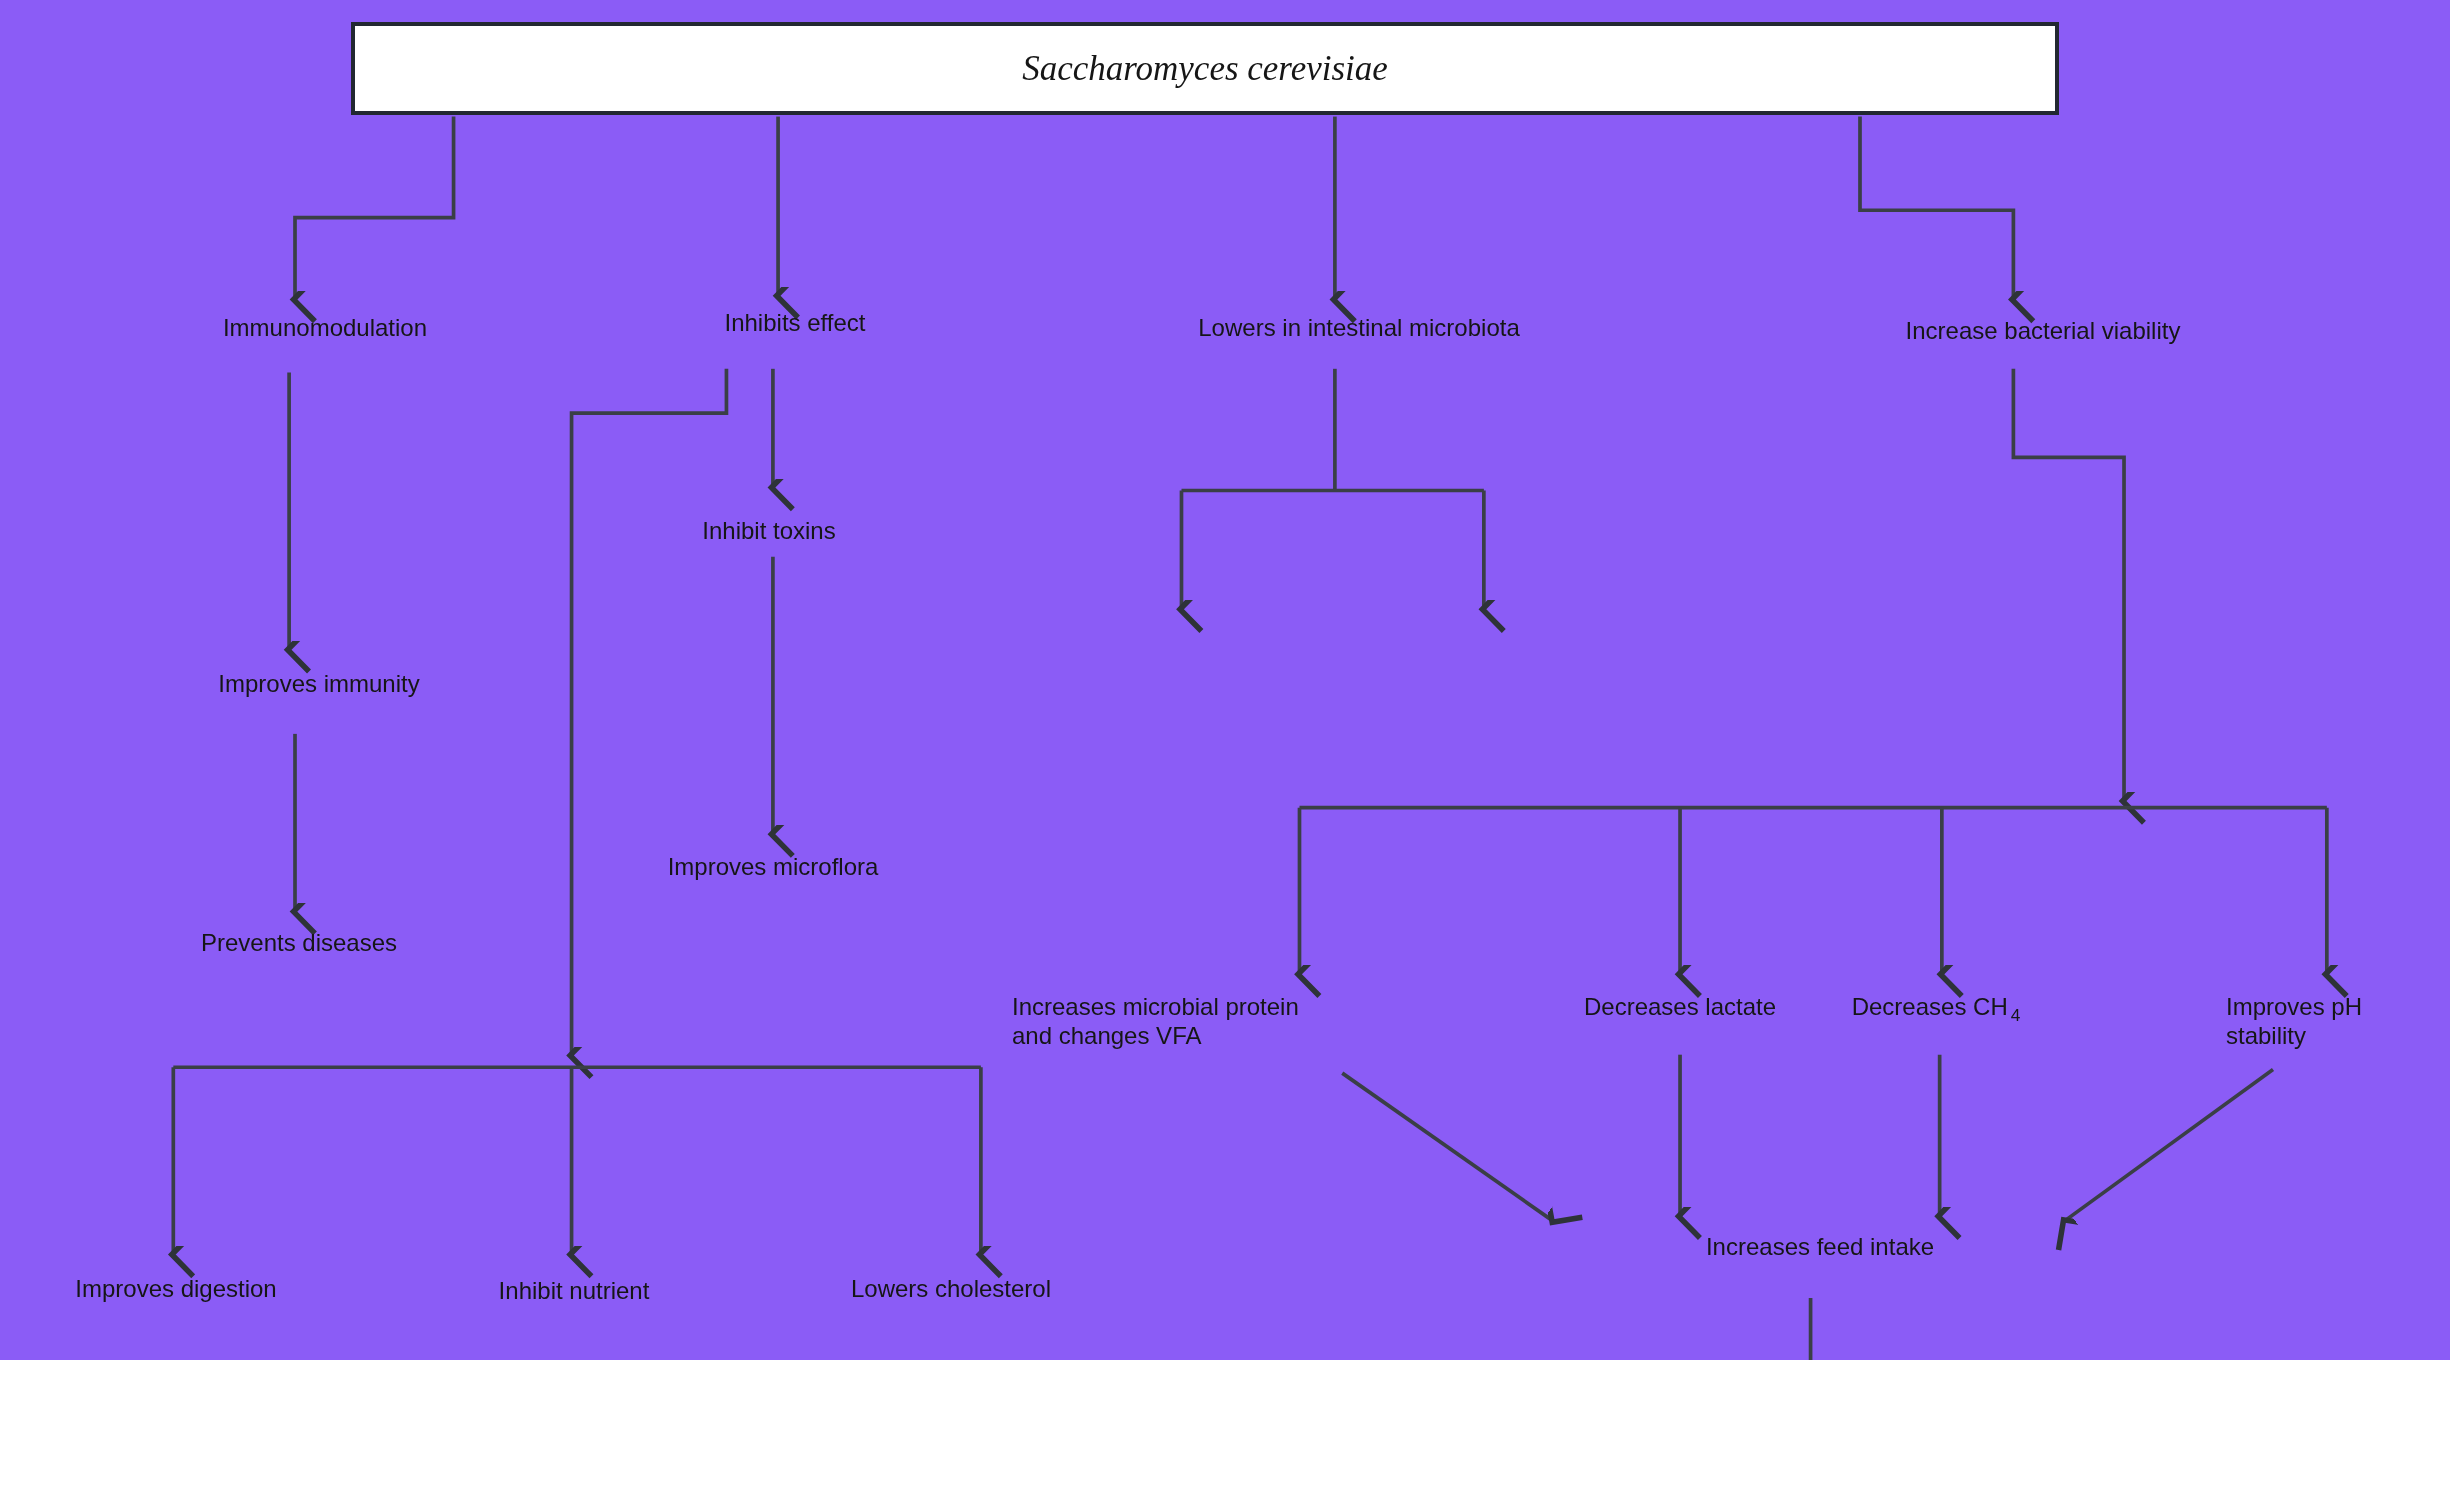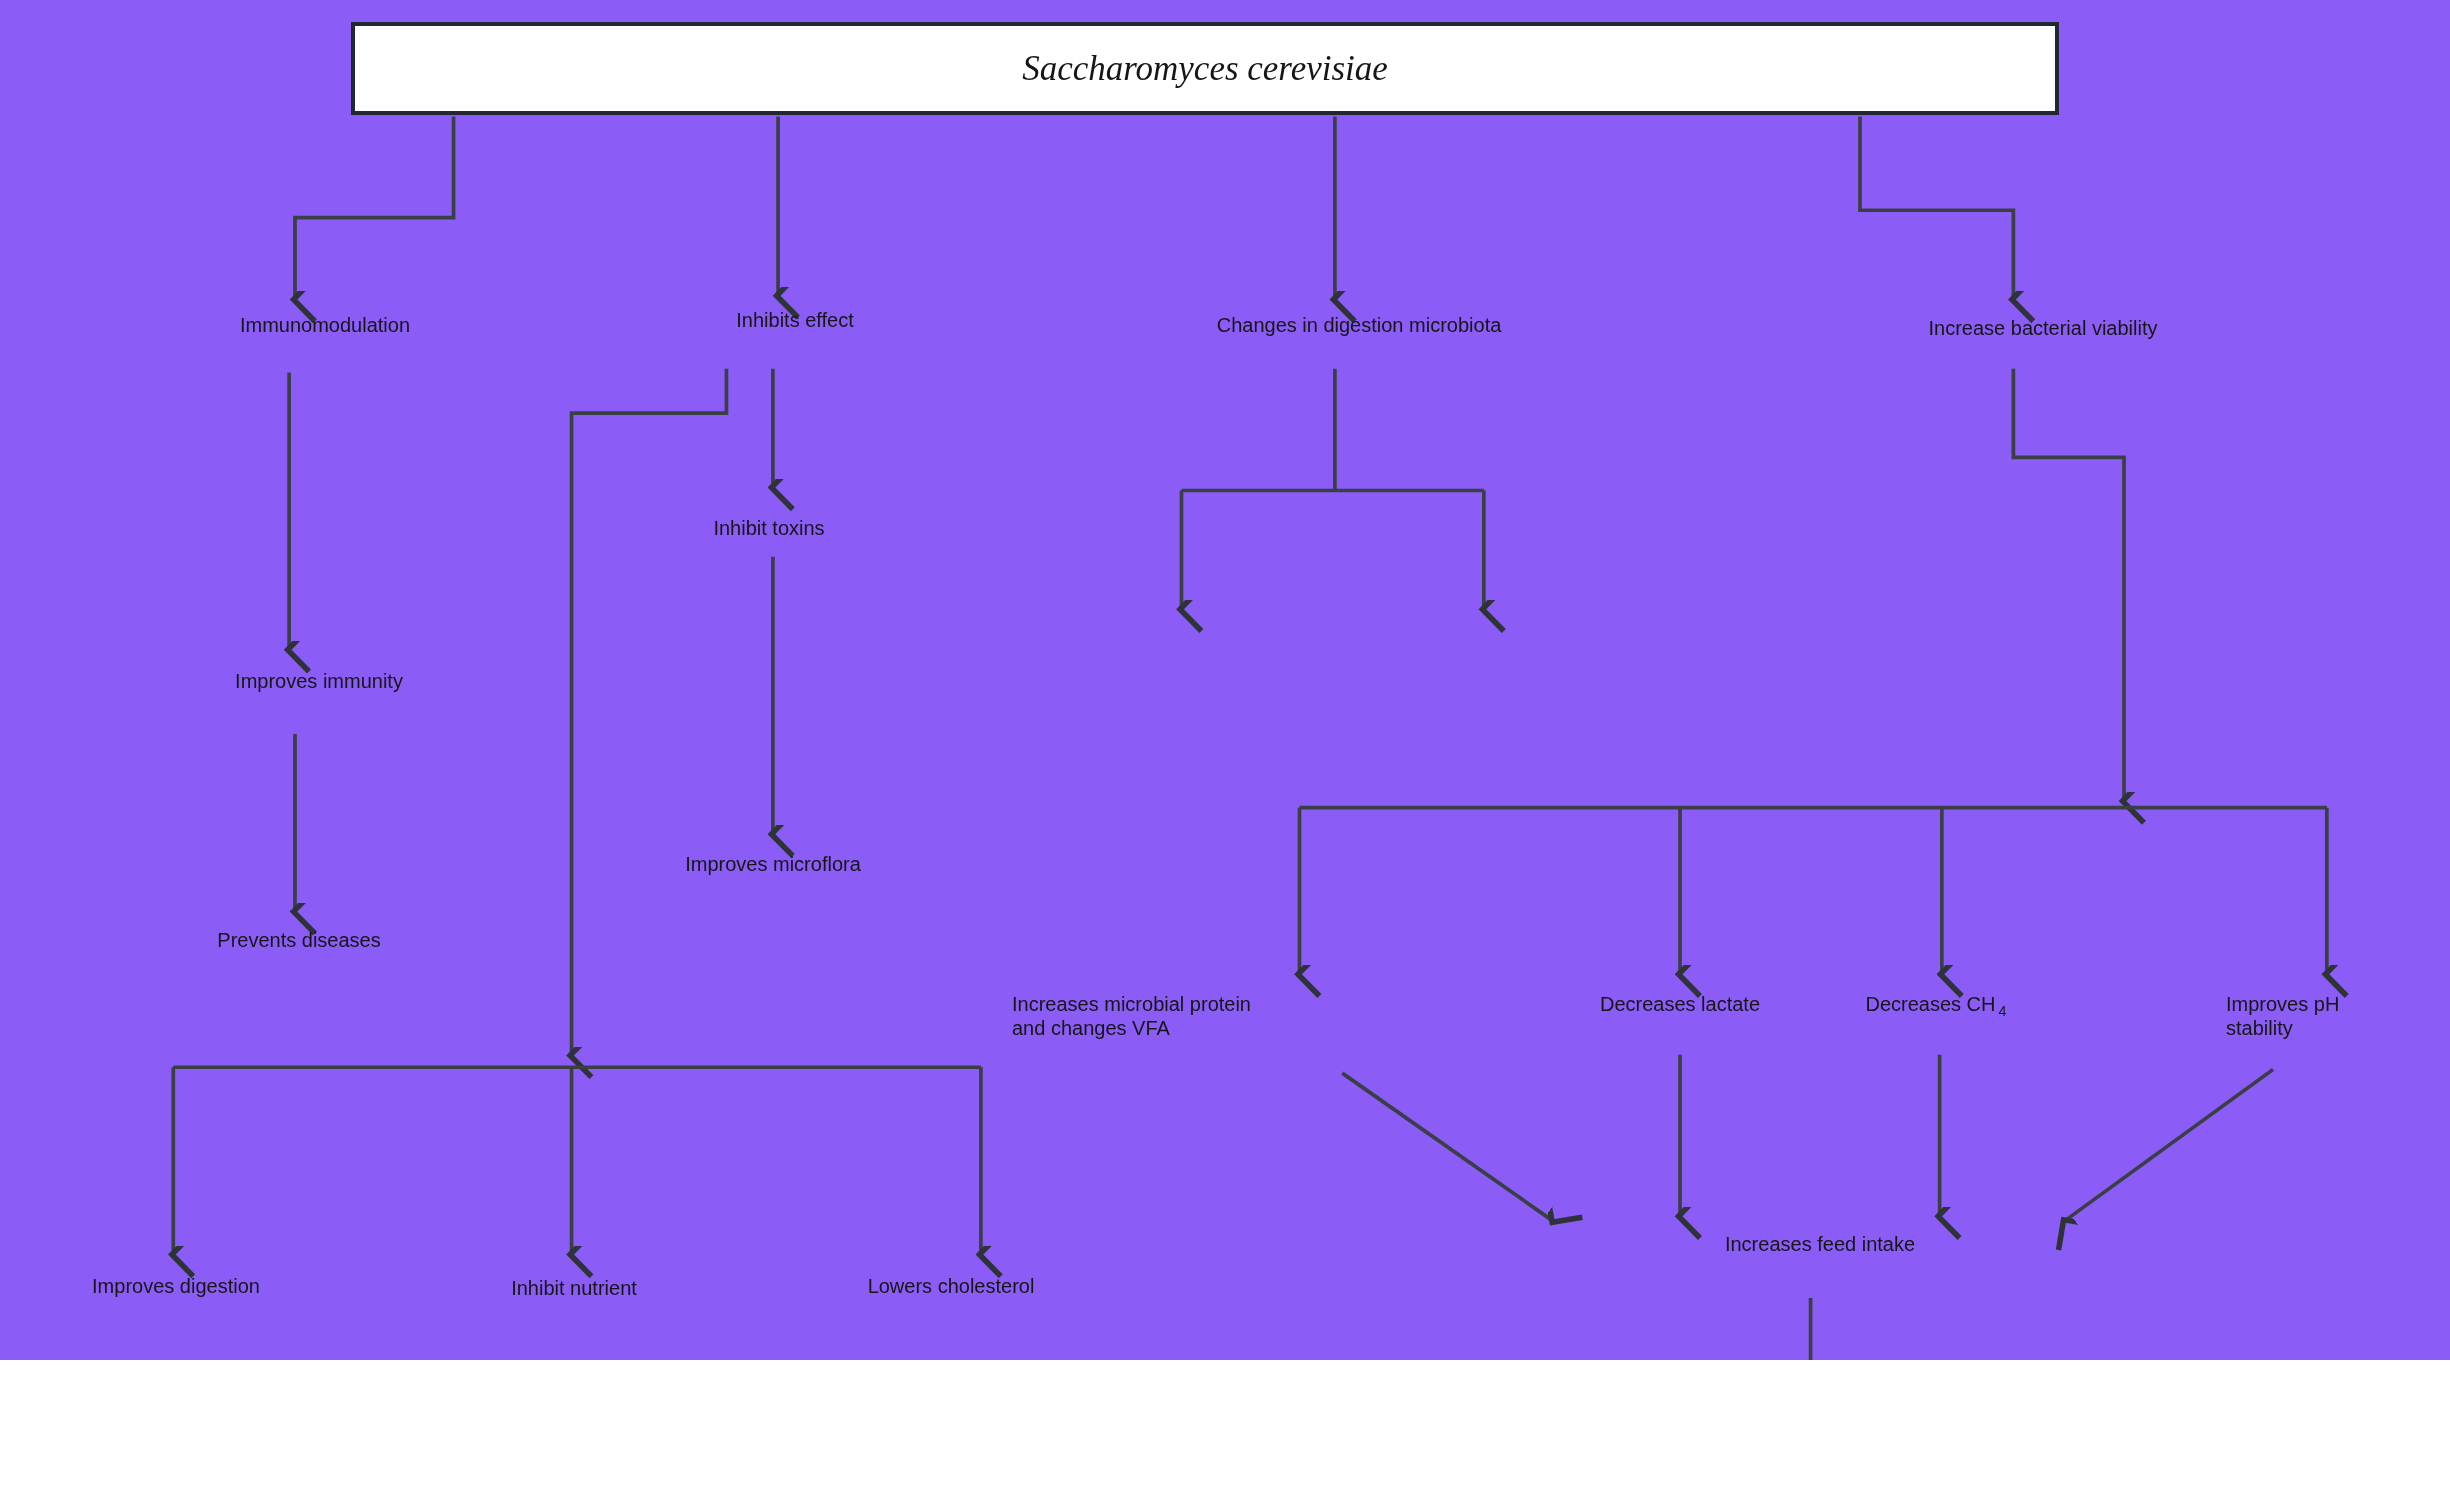--- a/index.html
+++ b/index.html
@@ -19,21 +19,21 @@
     position: absolute;
     left: 0;
     top: 0;
     width: 2450px;
     height: 1512px;
     pointer-events: none;
   }
   .node {
     position: absolute;
     color: #161616;
-    font-size: 20px;
+    font-size: 24px;
     line-height: 1.22;
     white-space: pre-line;
     font-family: "Liberation Sans", sans-serif;
   }
   .node.center { text-align: center; transform: translateX(-50%); }
   .node.left   { text-align: left; }
   .root-box {
     position: absolute;
     left: 351px;
     top: 22px;
@@ -121,21 +121,21 @@
       <path d="M 3082,1450 L 2800,1655" marker-end="url(#arw)"></path>
 
       <path d="M 2455,1760 L 2455,1960" marker-end="url(#arw)"></path>
     </g>
 
     <path d="M 1925,1922 L 1945,1938 L 1924,1945 z" fill="#2e3338"></path>
   </svg>
 
   <div class="node center" style="left:325px; top:313px;">Immunomodulation</div>
   <div class="node center" style="left:795px; top:308px;">Inhibits effect</div>
-  <div class="node center" style="left:1359px; top:313px;">Changes in digestion microbiota</div>
+  <div class="node center" style="left:1359px; top:313px;">Lowers in intestinal microbiota</div>
   <div class="node center" style="left:2043px; top:316px;">Increase bacterial viability</div>
 
   <div class="node center" style="left:769px; top:516px;">Inhibit toxins</div>
 
   <div class="node center" style="left:319px; top:669px;">Improves immunity</div>
 
 
   <div class="node center" style="left:773px; top:852px;">Improves microflora</div>
   <div class="node center" style="left:299px; top:928px;">Prevents diseases</div>
 

